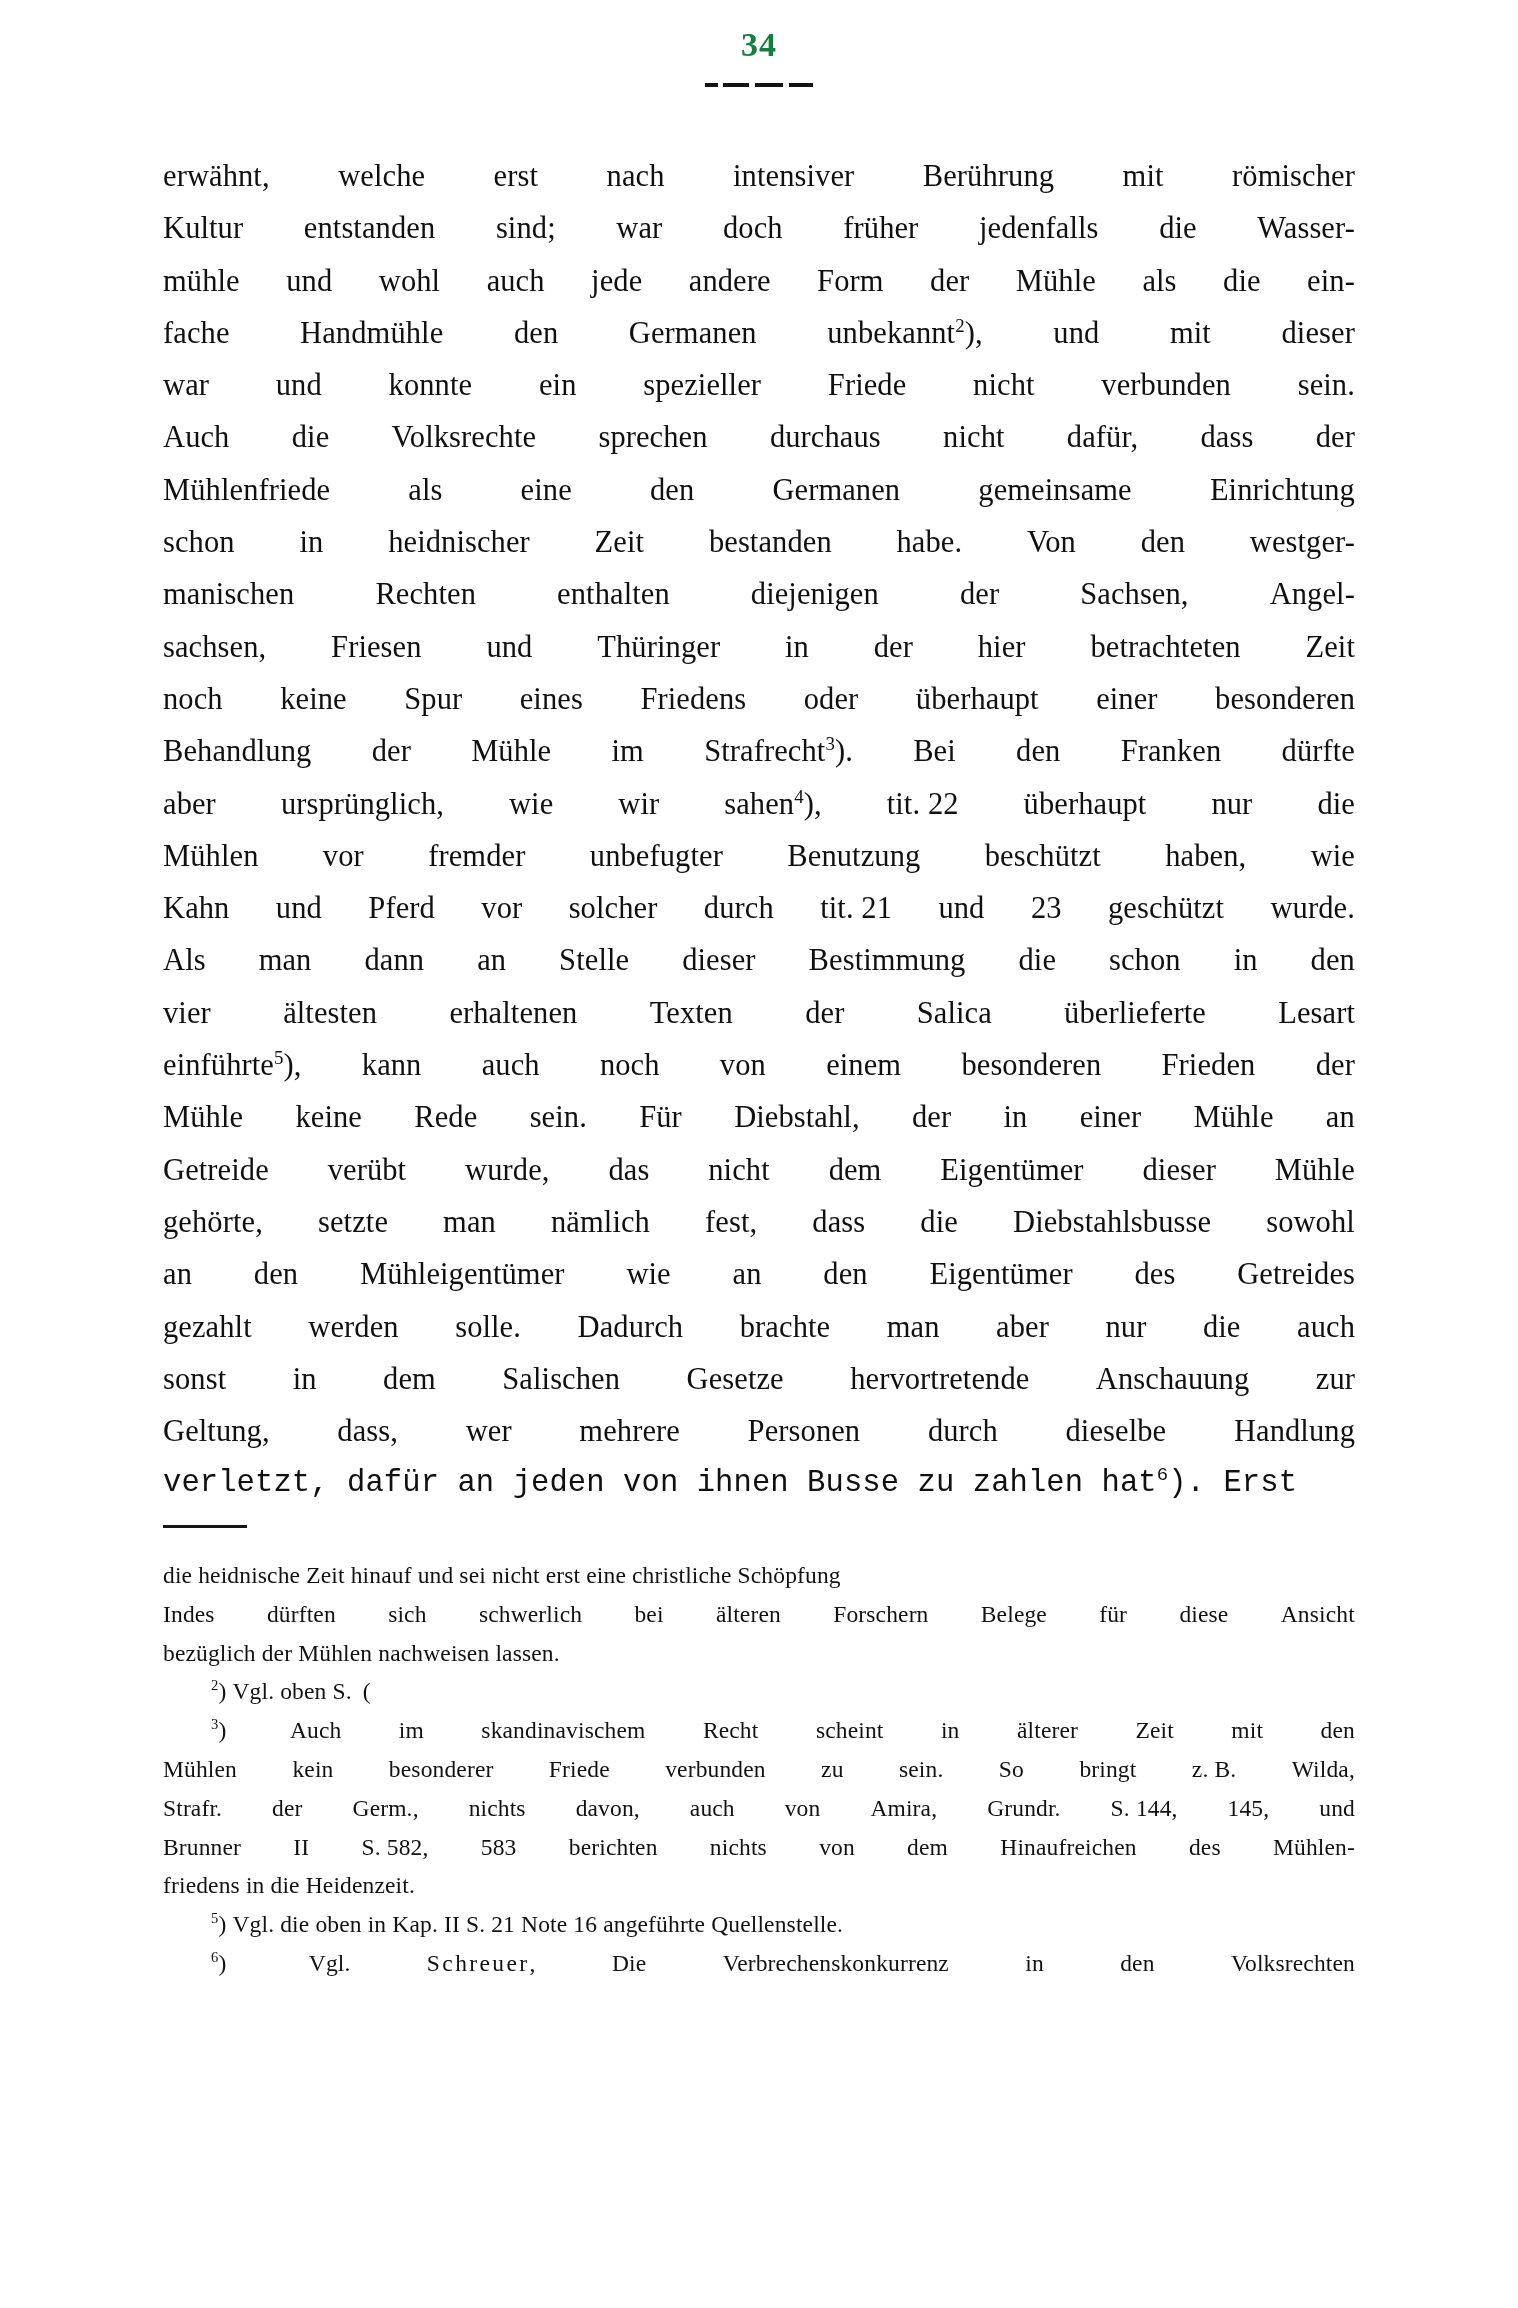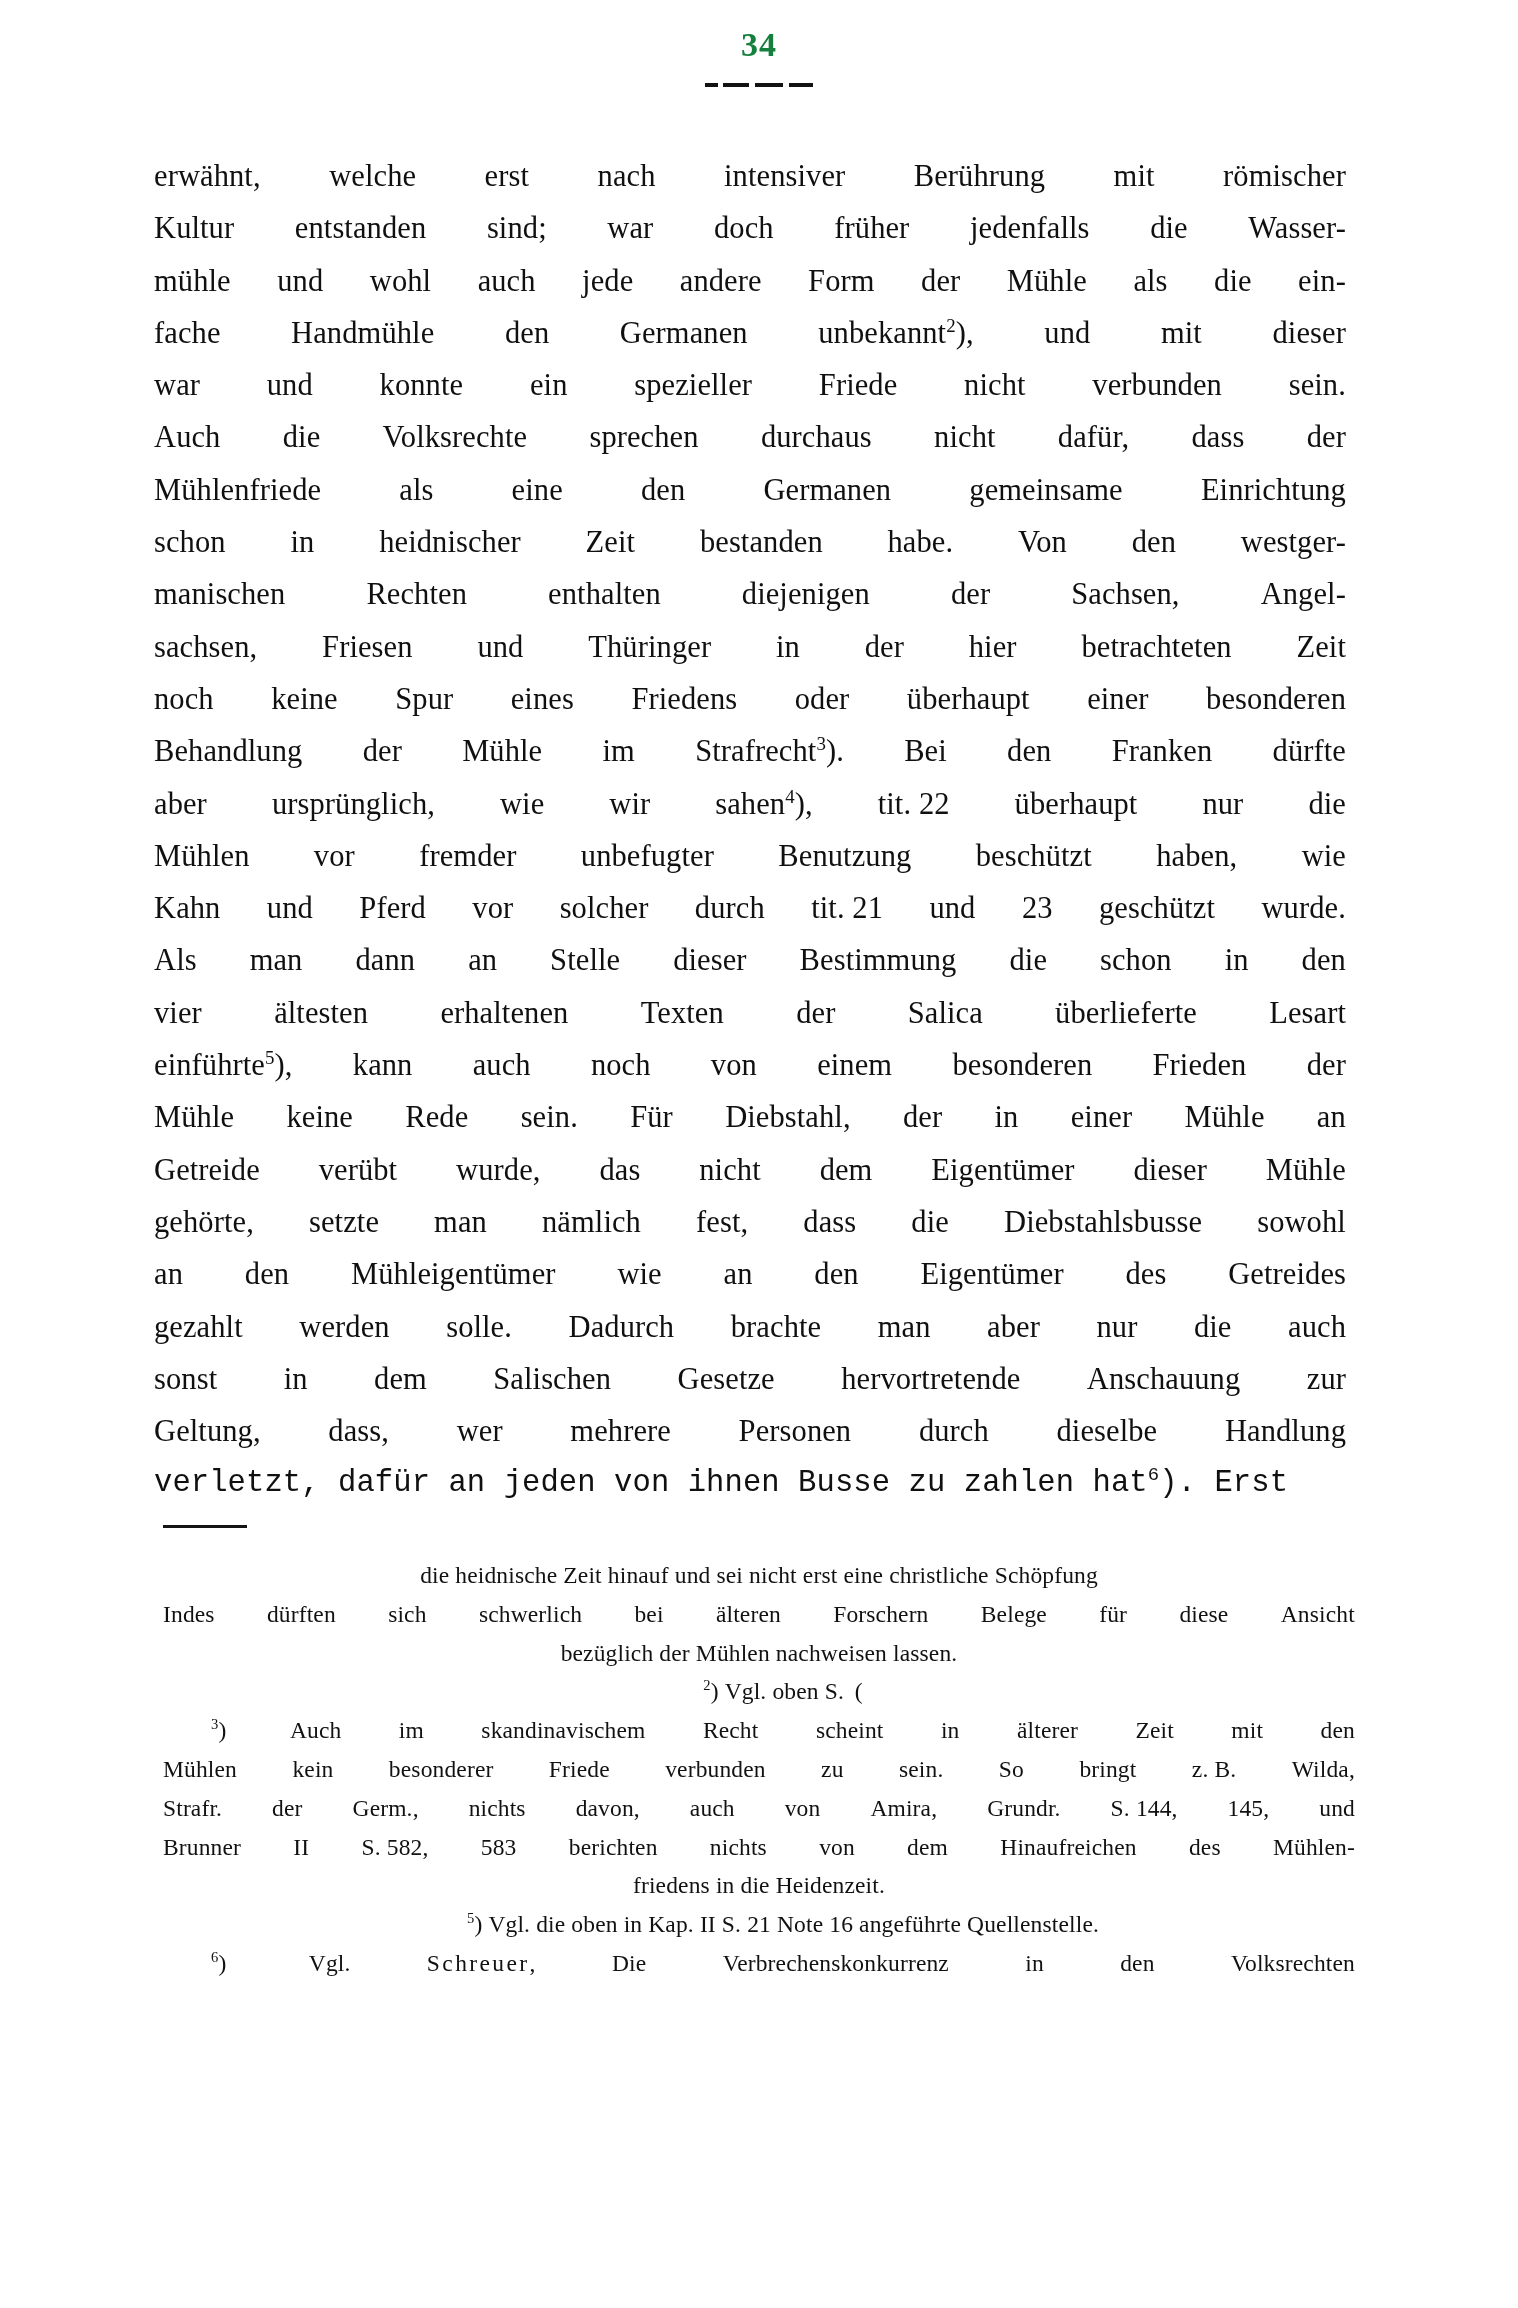--- a/index.html
+++ b/index.html
@@ -57,21 +57,21 @@
       #121212 50px, #121212 78px,
       #ffffff 78px, #ffffff 84px,
       #121212 84px, #121212 108px
     );
   }
 
   
   .body-block {
     position: absolute;
     top: 150px;
-    left: 154px;
+    left: 163px;
     width: 1192px;
   }
   .body-line {
     font-size: 30.5px;
     line-height: 52.3px;
     color: #101010;
     white-space: nowrap;
     letter-spacing: 0.1px;
     height: 52.3px;
     display: block;
@@ -100,21 +100,20 @@
     height: 3px;
     background: #141414;
   }
 
   
   .footnotes {
     position: absolute;
     top: 1556px;
     left: 163px;
     width: 1192px;
-    text-align: center;
   }
   .fn-line {
     font-size: 23.5px;
     line-height: 38.8px;
     color: #111111;
     white-space: nowrap;
     letter-spacing: 0.15px;
     height: 38.8px;
   }
   .fn-line.just {

